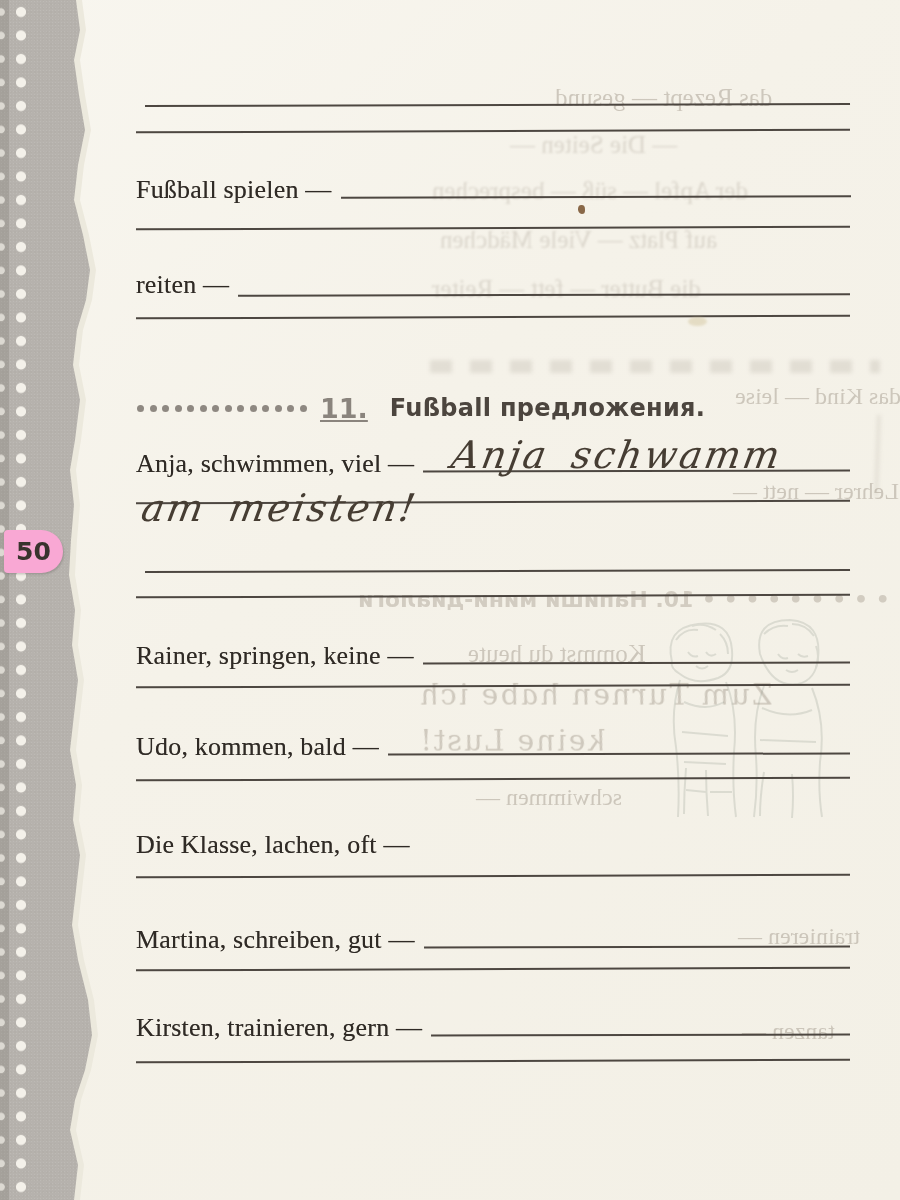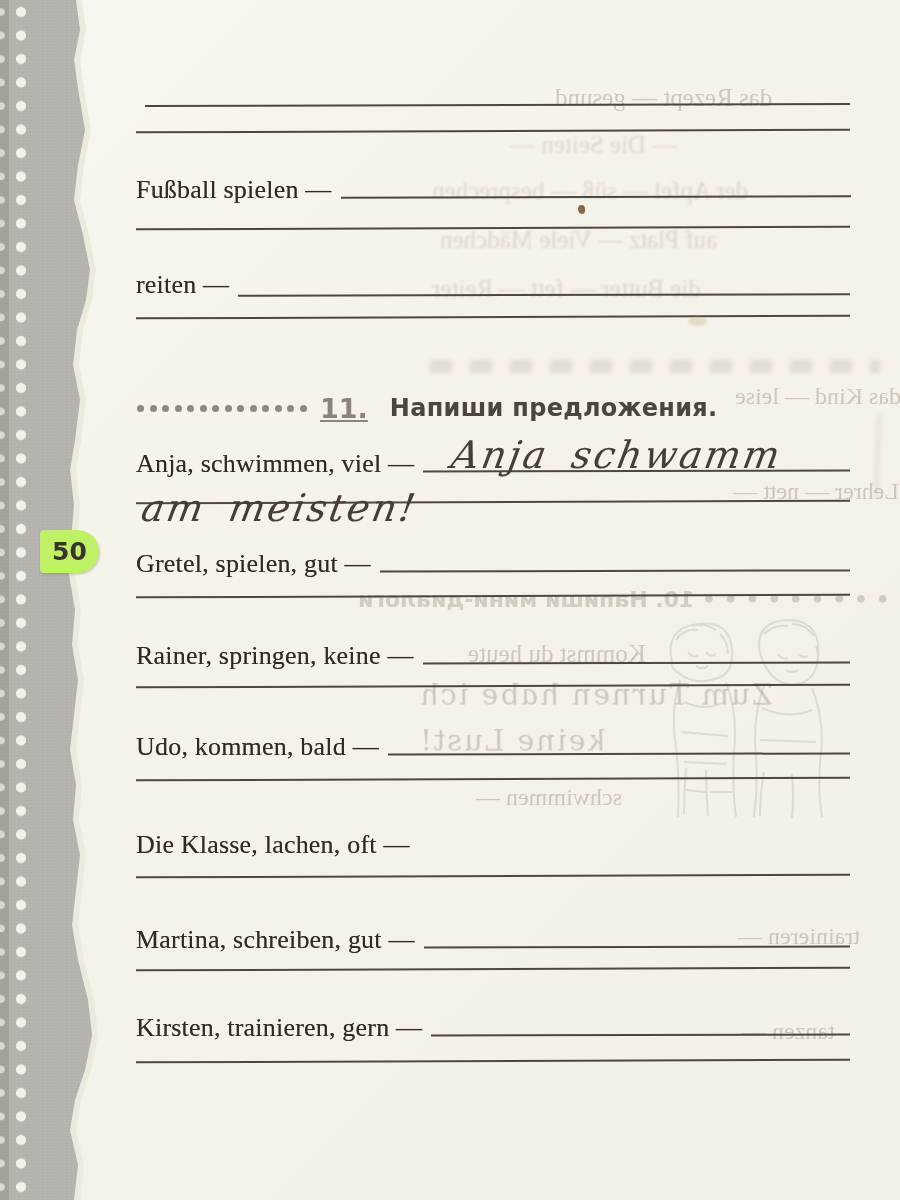--- a/index.html
+++ b/index.html
@@ -18,23 +18,23 @@
     clip-path:polygon(0 0,76px 0,80px 30px,74px 60px,79px 95px,85px 130px,78px 165px,74px 200px,83px 235px,90px 270px,86px 300px,77px 330px,73px 365px,80px 400px,75px 440px,70px 470px,74px 505px,71px 540px,69px 575px,75px 610px,72px 645px,78px 680px,74px 715px,70px 750px,76px 785px,73px 820px,80px 855px,76px 890px,72px 925px,78px 960px,88px 1000px,92px 1035px,85px 1070px,75px 1100px,70px 1130px,78px 1165px,74px 1200px,0 1200px);
     filter:drop-shadow(2px 0 1.2px rgba(100,95,88,.38));}
   .dotstrip{position:absolute;left:14px;top:0;bottom:0;width:14px;
     background-image:radial-gradient(circle at 7px 12px,#f4f1ea 4.6px,rgba(244,241,234,0) 5.5px);
     background-size:14px 23.5px;background-repeat:repeat-y;}
   .edge-strip{position:absolute;left:0;top:0;bottom:0;width:9px;
     background-color:rgba(125,121,115,.30);
     background-image:radial-gradient(circle at 1px 12px,#dcd9d2 3.4px,rgba(220,217,210,0) 4.2px);
     background-size:9px 23.5px;background-repeat:repeat-y;}
   .badge{position:absolute;left:4px;top:530px;width:59px;height:43px;
-    background:#bef264;border-radius:4px 22px 22px 4px;
+    background:#f9a8d4;border-radius:4px 22px 22px 4px;
     display:flex;align-items:center;justify-content:center;
-    box-shadow:1px 1.5px 2px rgba(80,75,70,.25);margin-left:36px;}
+    box-shadow:1px 1.5px 2px rgba(80,75,70,.25);}
   .badge span{font-family:"DejaVu Sans",sans-serif;font-weight:700;font-size:25px;color:#39332d;}
   
   .row{position:absolute;display:flex;align-items:flex-start;left:136px;width:714px;}
   .lab{font-size:26px;line-height:27px;color:#2f2a25;white-space:nowrap;letter-spacing:.2px;
        text-shadow:0 0 .5px rgba(47,42,37,.55);}
   .fill{flex:1;height:20px;border-bottom:2.2px solid #4d4741;margin-left:9px;
         transform:rotate(-.15deg);}
   .line-full{position:absolute;left:136px;width:714px;border-bottom:2.2px solid #4d4741;
         transform:rotate(-.22deg);}
   .heading{position:absolute;left:137px;top:393px;display:flex;align-items:center;height:30px;}
@@ -125,33 +125,32 @@
     <i class="hdot"></i>
     <i class="hdot"></i>
     <i class="hdot"></i>
     <i class="hdot"></i>
     <i class="hdot"></i>
     <i class="hdot"></i>
     <i class="hdot"></i>
     <i class="hdot"></i>
     <i class="hdot"></i>
   <span class="hnum">11.</span>
-  <span class="htitle">Напиши предложения.</span>
+  <span class="htitle">Fußball предложения.</span>
 </div>
 
 <div class="row" style="top:450px;">
   <span class="lab">Anja, schwimmen, viel —</span>
   <div class="fill"></div>
 </div>
 <span class="hw" style="left:452px;top:433px;font-size:38px;">Anja schwamm</span>
 <div class="line-full" style="top:501px;"></div>
 <span class="hw" style="left:142px;top:486px;font-size:38px;">am meisten!</span>
 
 <div class="row" style="top:550px;">
-  <span class="lab">Gretel, spielen, gut —</span>
   <div class="fill"></div>
 </div>
 <div class="line-full" style="top:595px;"></div>
 
 <div class="row" style="top:642px;">
   <span class="lab">Rainer, springen, keine —</span>
   <div class="fill"></div>
 </div>
 <div class="line-full" style="top:685px;"></div>
 

